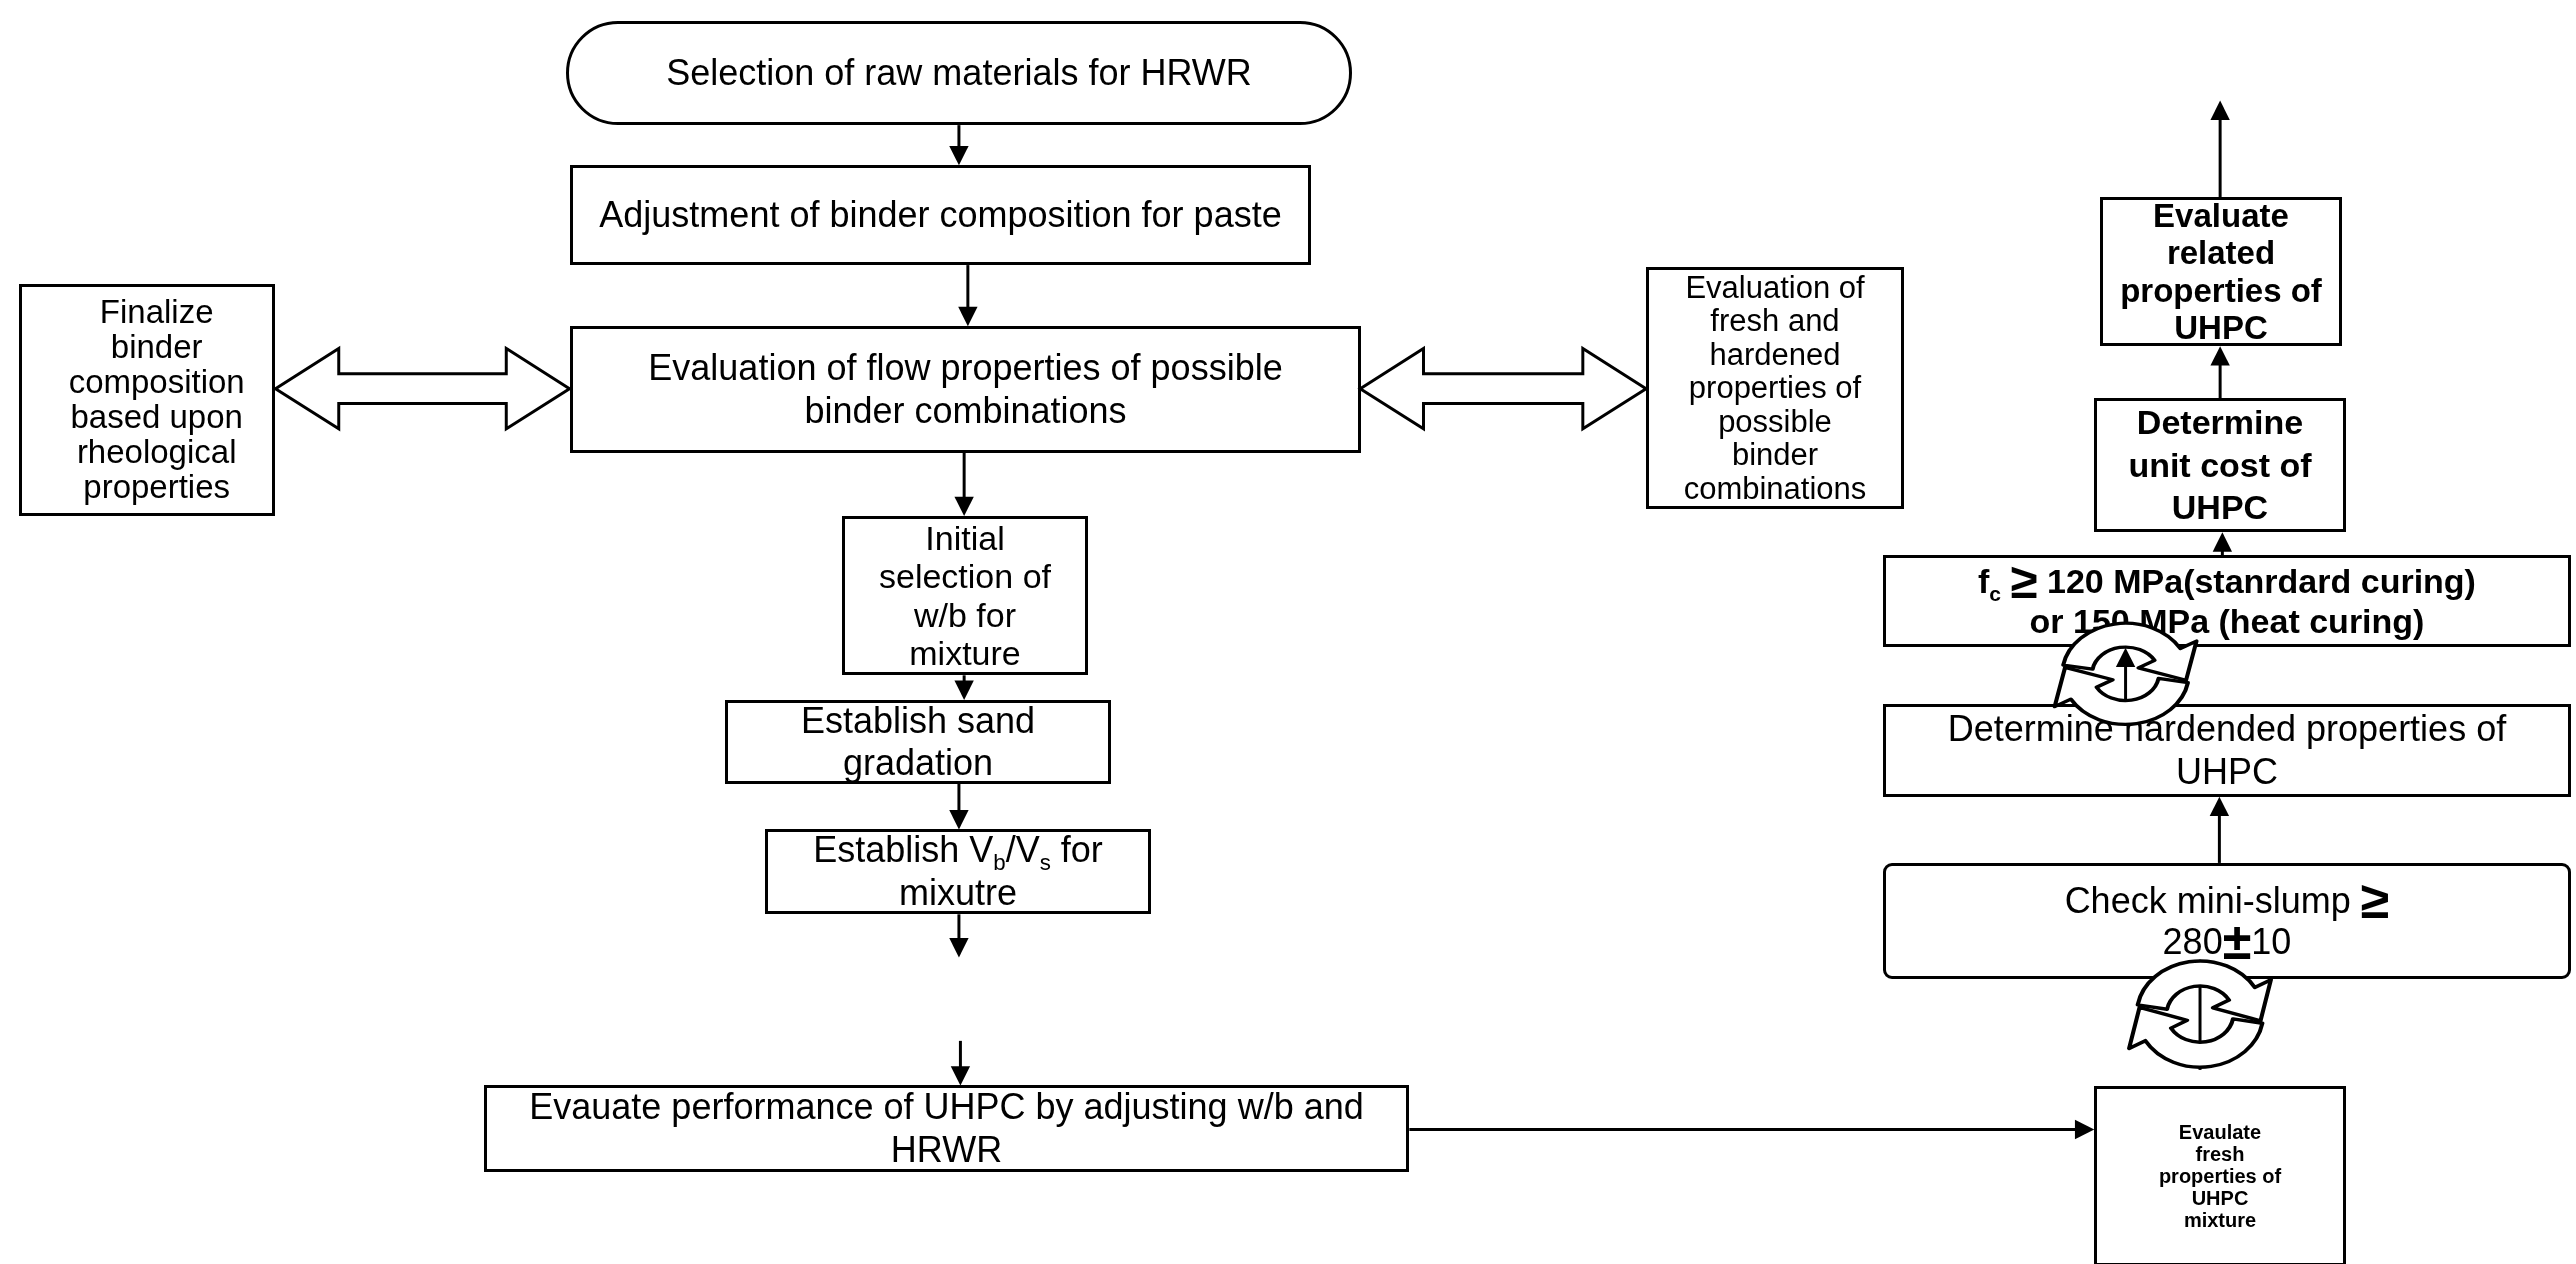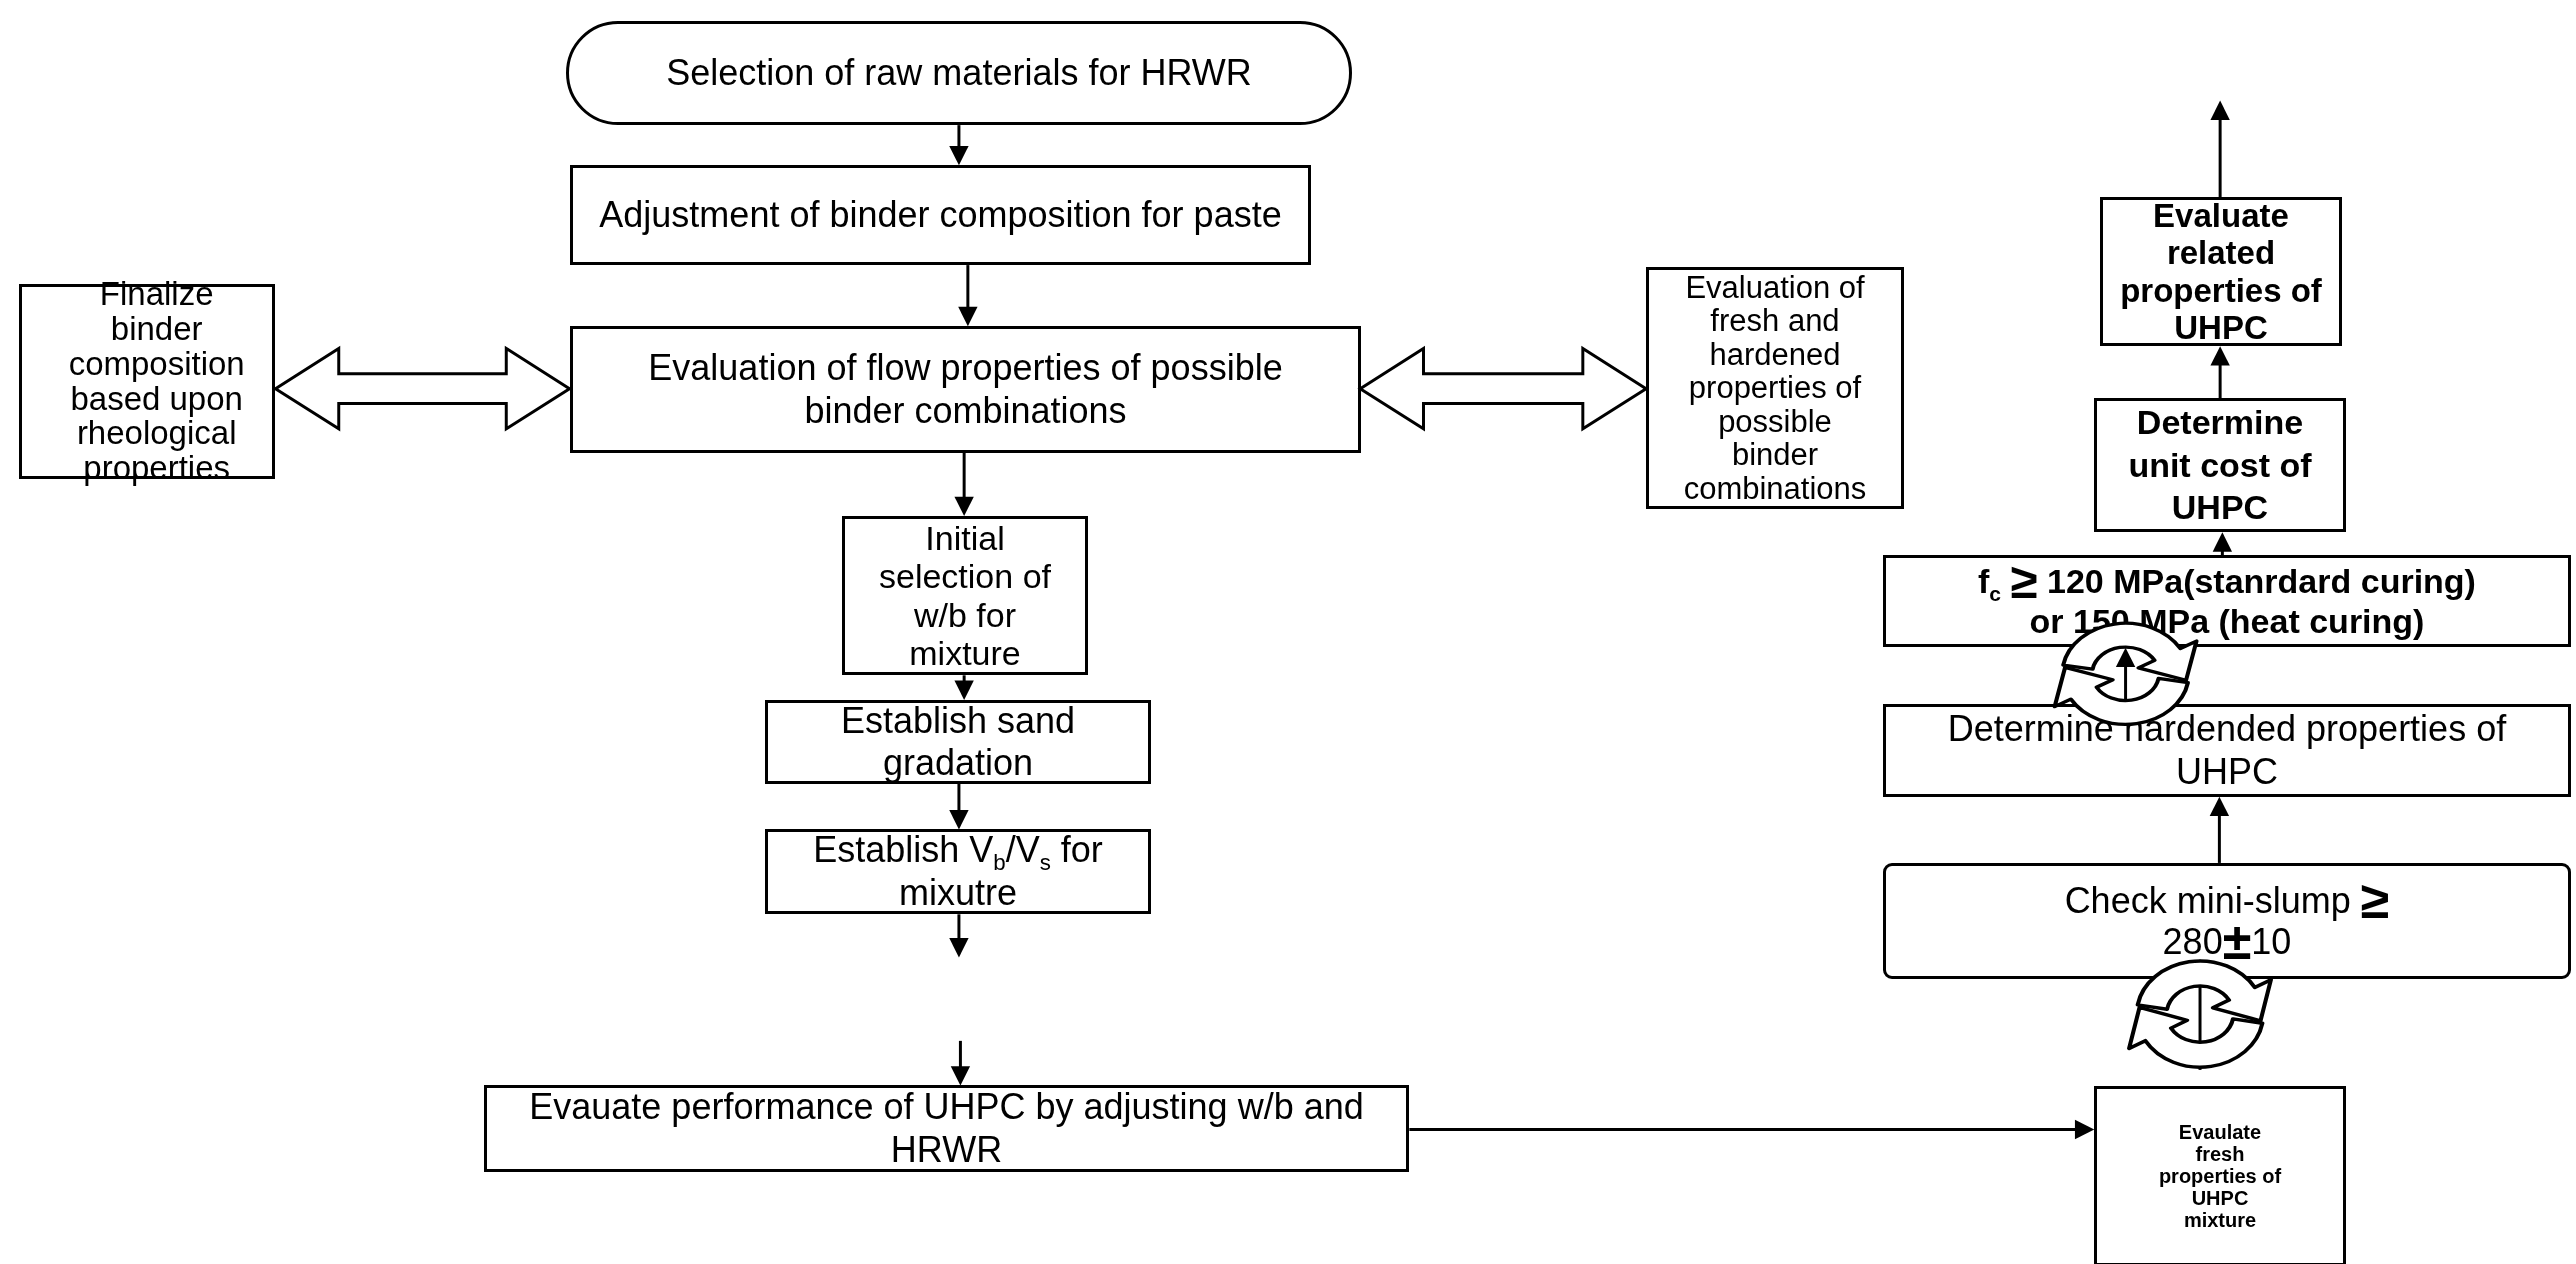--- a/index.html
+++ b/index.html
@@ -47,33 +47,33 @@
     </div>
 
   <div class="node" style="left:570px;top:165px;width:741px;height:100px;">
       <div>Adjustment of binder composition for paste</div>
     </div>
 
   <div class="node" style="left:570px;top:326px;width:791px;height:127px;">
       <div>Evaluation of flow properties of possible<br>binder combinations</div>
     </div>
 
-  <div class="node" style="left:19.4px;top:284px;width:256px;height:195px;font-size:33px;line-height:1.06;padding-left:26px;">
+  <div class="node" style="left:19.4px;top:284px;width:256px;height:232px;font-size:33px;line-height:1.06;padding-left:26px;">
       <div>Finalize<br>binder<br>composition<br>based upon<br>rheological<br>properties</div>
     </div>
 
   <div class="node" style="left:1646px;top:267px;width:258px;height:242px;font-size:31px;line-height:1.08;">
       <div>Evaluation of<br>fresh and<br>hardened<br>properties of<br>possible<br>binder<br>combinations</div>
     </div>
 
   <div class="node" style="left:842px;top:516px;width:246px;height:159px;font-size:34px;line-height:1.12;">
       <div>Initial<br>selection of<br>w/b for<br>mixture</div>
     </div>
 
-  <div class="node" style="left:765px;top:700px;width:386px;height:84px;">
+  <div class="node" style="left:725px;top:700px;width:386px;height:84px;">
       <div>Establish sand<br>gradation</div>
     </div>
 
   <div class="node" style="left:765px;top:829px;width:386px;height:85px;">
       <div>Establish V<sub>b</sub>/V<sub>s</sub> for<br>mixutre</div>
     </div>
 
 
   <div class="node" style="left:484px;top:1085px;width:925px;height:87px;">
       <div>Evauate performance of UHPC by adjusting w/b and<br>HRWR</div>

